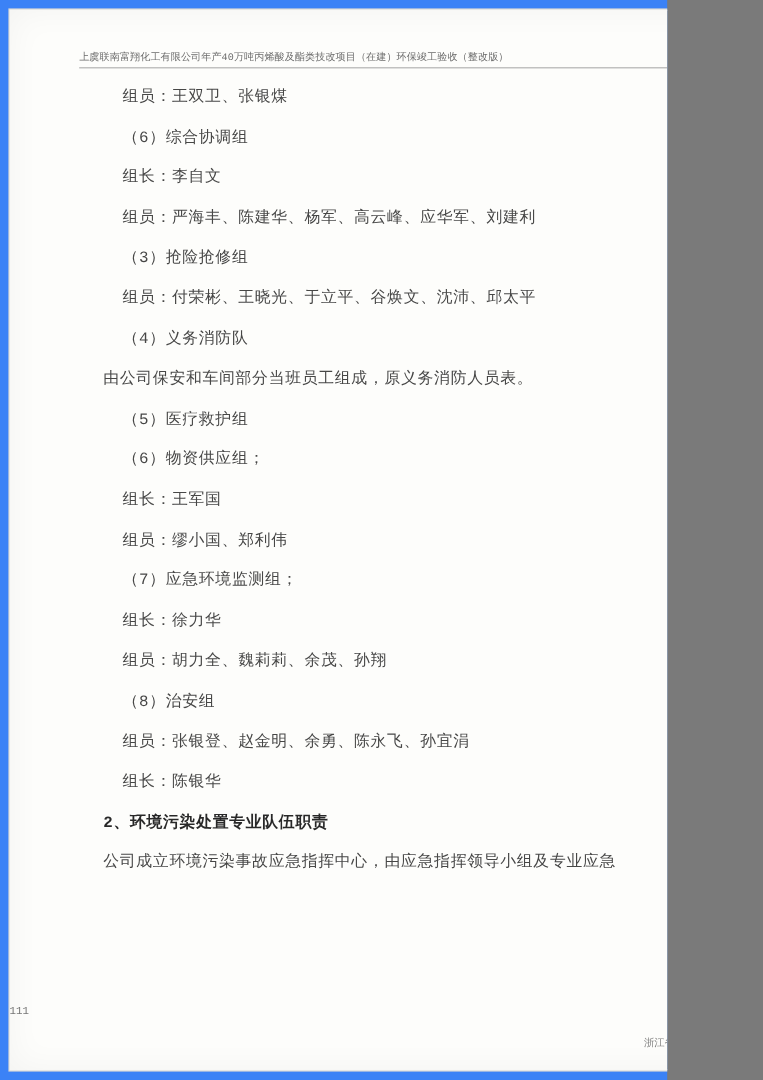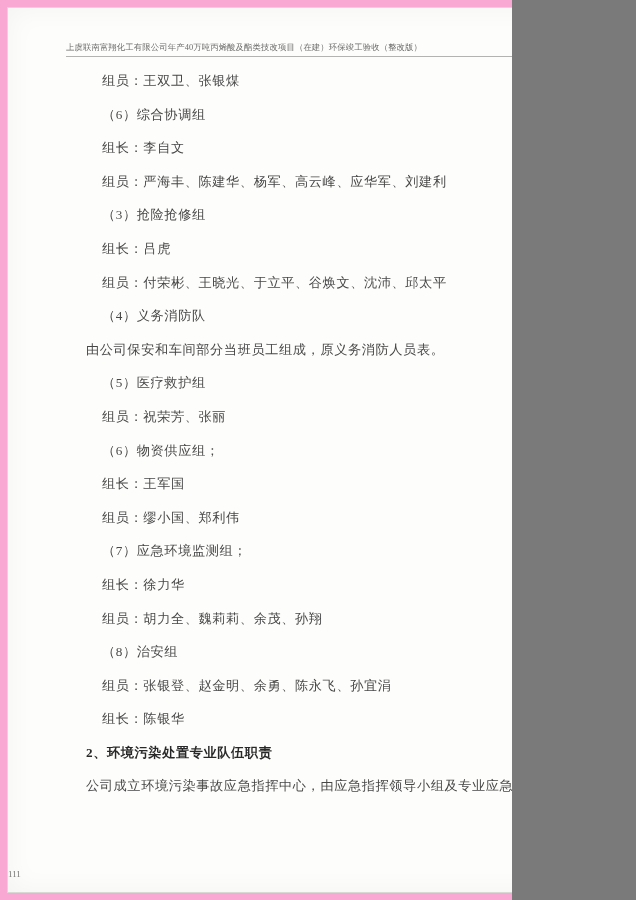--- a/index.html
+++ b/index.html
@@ -2,25 +2,25 @@
 <html><head>
 <meta charset="utf-8">
 <style>
   html, body {
     margin: 0;
     padding: 0;
     background: #7a7a7a;
   }
   .page {
     position: relative;
-    width: 512px;
+    width: 556px;
     height: 900px;
-    background: #f9a8d4;
+    background: #3b82f6;
     overflow: hidden;
-    font-family: Liberation Serif, serif;
+    font-family: Liberation Mono, monospace;
   }
   .sheet {
     position: absolute;
     left: 8px;
     top: 8px;
     width: 620px;
     height: 884px;
     background: #fdfdfb;
     box-shadow: 0 0 0 1px #d8d8d4;
   }
@@ -70,21 +70,21 @@
     color: #1d1d1d;
     opacity: 0.95;
     filter: blur(0.2px);
   }
   .line.para {
     padding-left: 0;
   }
   .footer-page {
     position: absolute;
     left: 0;
-    top: 861px;
+    top: 830px;
     width: 620px;
     text-align: left;
     font-size: 9px;
     color: #555;
     opacity: 0.8;
     filter: blur(0.3px);
   }
   .footer-right {
     position: absolute;
     right: 14px;
@@ -110,26 +110,24 @@
 
     <div class="header-line">上虞联南富翔化工有限公司年产40万吨丙烯酸及酯类技改项目（在建）环保竣工验收（整改版）</div>
     <div class="hrule"></div>
 
     <div class="body">
       <p class="line indent">组员：王双卫、张银煤</p>
       <p class="line indent">（6）综合协调组</p>
       <p class="line indent">组长：李自文</p>
       <p class="line indent">组员：严海丰、陈建华、杨军、高云峰、应华军、刘建利</p>
       <p class="line indent">（3）抢险抢修组</p>
-      <p class="line indent">组长：吕虎</p>
       <p class="line indent">组员：付荣彬、王晓光、于立平、谷焕文、沈沛、邱太平</p>
       <p class="line indent">（4）义务消防队</p>
       <p class="line para">由公司保安和车间部分当班员工组成，原义务消防人员表。</p>
       <p class="line indent">（5）医疗救护组</p>
-      <p class="line indent">组员：祝荣芳、张丽</p>
       <p class="line indent">（6）物资供应组；</p>
       <p class="line indent">组长：王军国</p>
       <p class="line indent">组员：缪小国、郑利伟</p>
       <p class="line indent">（7）应急环境监测组；</p>
       <p class="line indent">组长：徐力华</p>
       <p class="line indent">组员：胡力全、魏莉莉、余茂、孙翔</p>
       <p class="line indent">（8）治安组</p>
       <p class="line indent">组员：张银登、赵金明、余勇、陈永飞、孙宜涓</p>
       <p class="line indent">组长：陈银华</p>
       <p class="line bold">2、环境污染处置专业队伍职责</p>

